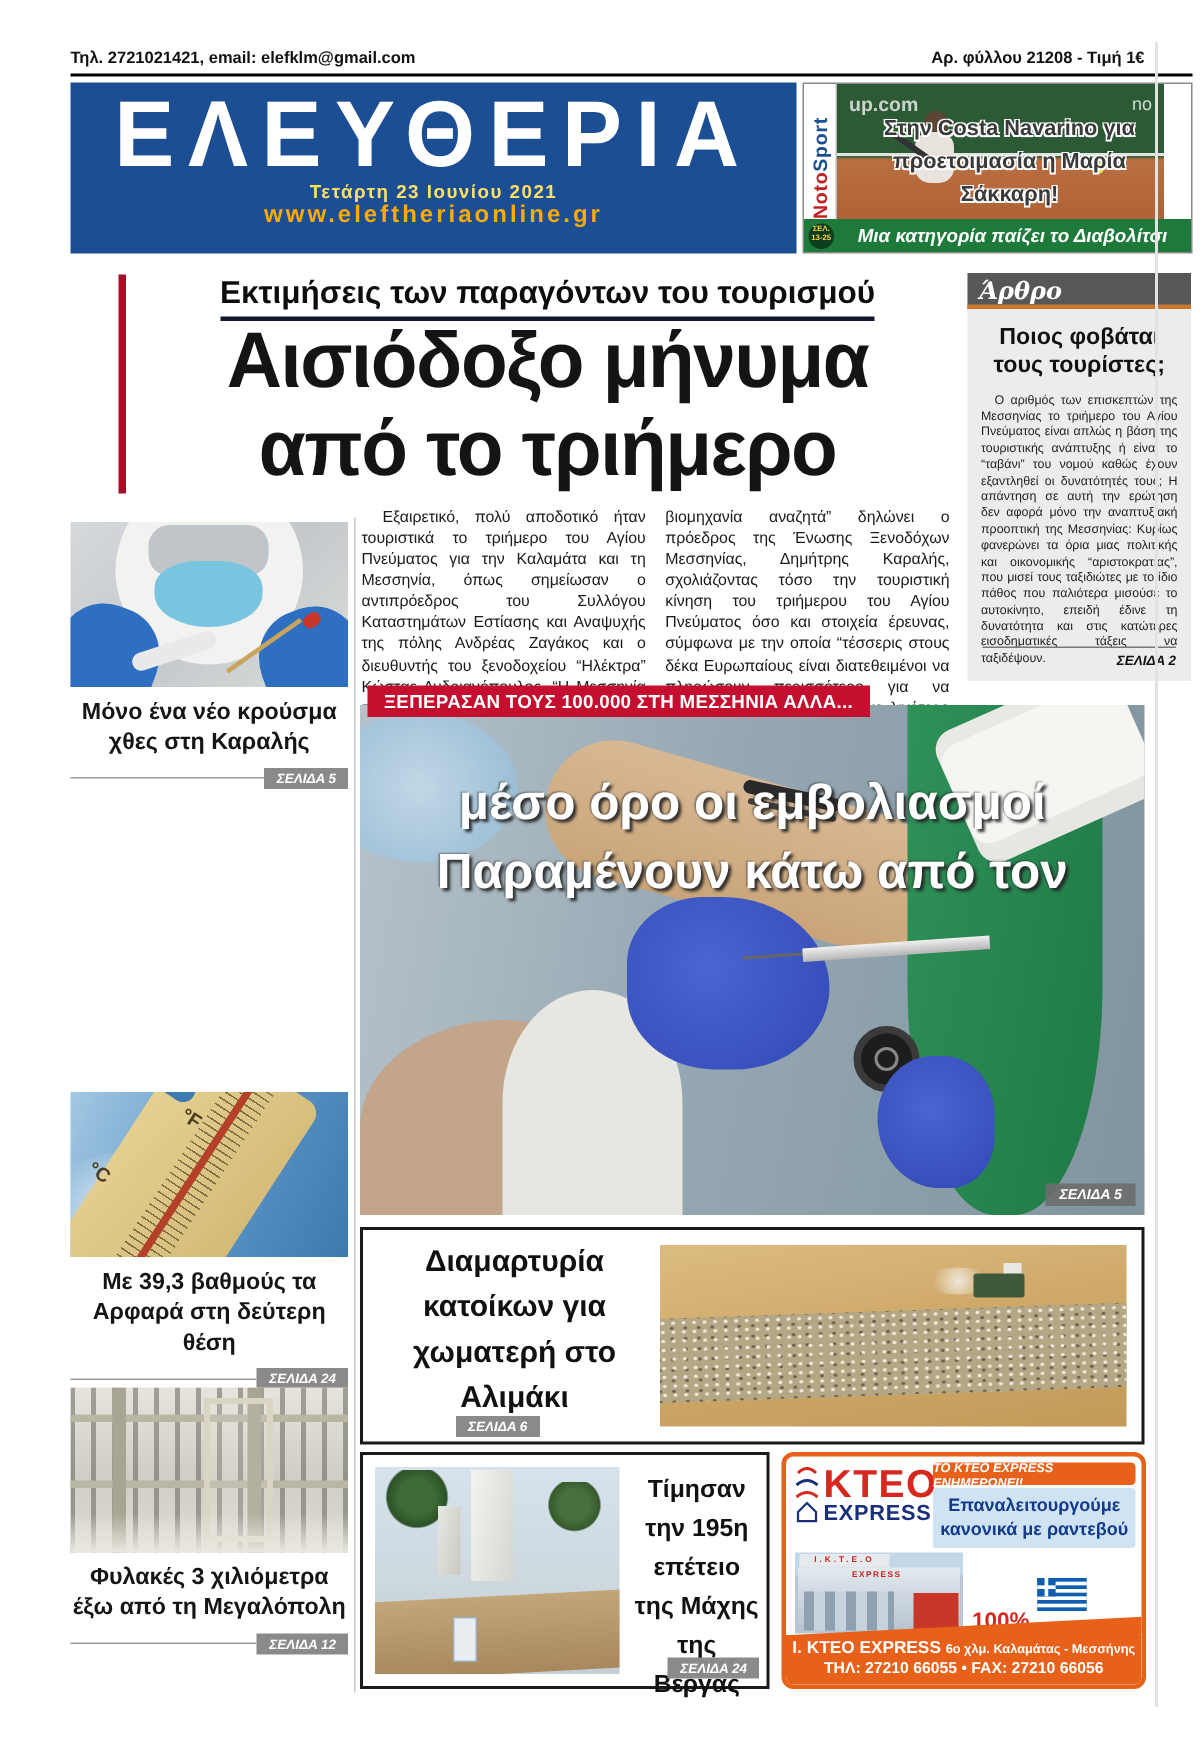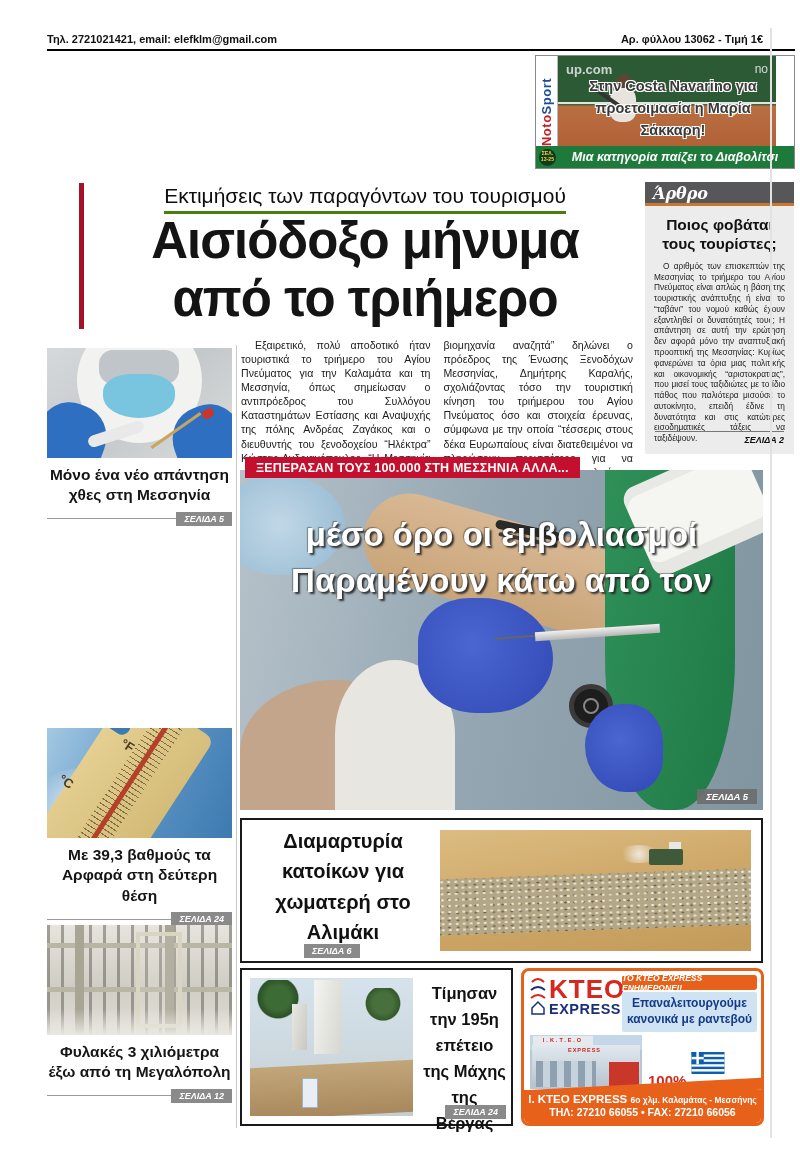--- a/index.html
+++ b/index.html
@@ -43,22 +43,22 @@
                text-shadow:1px 1px 0 #fff,-1px -1px 0 #fff,1px -1px 0 #fff,-1px 1px 0 #fff; }
   .ns-footer { position:absolute; left:0; right:0; bottom:0; height:22px; background:#1e7a3a; display:flex; align-items:center; }
   .ns-badge  { margin-left:3px; width:17px; height:17px; border-radius:50%; background:#0b3d1e; color:#ffd23c;
                font-size:5.2px; font-weight:bold; display:flex; align-items:center; justify-content:center;
                text-align:center; line-height:1.15; flex:0 0 auto; }
   .ns-ftext  { flex:1; text-align:center; color:#fff; font-style:italic; font-weight:bold; font-size:12.5px; }
 
   
   #redbar { left:79px; top:183px; width:5px; height:146px; background:#a51126; }
   #kickerwrap { left:85px; top:184px; width:560px; text-align:center; }
-  .kicker { display:inline-block; font-size:21px; font-weight:400; color:#0d0d0d;
-            border-bottom:3px solid #4d7c0f; padding-bottom:3px; }
+  .kicker { display:inline-block; font-size:21px; font-weight:700; color:#0d0d0d;
+            border-bottom:3px solid #0f172a; padding-bottom:3px; }
   #headline { left:85px; top:212px; width:560px; text-align:center; font-size:51px; font-weight:900;
               line-height:1.12; letter-spacing:-1px; color:#141414; transform:scaleY(1.03); }
   #bodycols { left:241px; top:338px; width:392px; display:flex; gap:13px; }
   .bcol { flex:1; font-size:10.6px; line-height:1.33; text-align:justify; color:#1a1a1a; }
   .bcol.first { text-indent:14px; }
   .sq { display:inline-block; width:7px; height:7px; background:#c40f2e; margin:0 3px 0 5px; }
   .pref { font-weight:bold; }
 
   
   #arthro { left:645px; top:182px; width:149px; height:272px; background:#ececec; }
@@ -223,23 +223,28 @@
   .kt-f1 { font-size:11.5px; font-weight:900; line-height:1.25; }
   .kt-f1 .loc { font-size:8.5px; font-weight:bold; }
   .kt-f2 { font-size:10.5px; font-weight:800; }
 </style>
 </head>
 <body>
 
 <div class="page">
 
   <div class="abs" id="contact">Τηλ. 2721021421, email: elefklm@gmail.com</div>
-  <div class="abs" id="issue">Αρ. φύλλου 13062 -  Τιμή 1€</div>
+  <div class="abs" id="issue">Αρ. φύλλου 21208 -  Τιμή 1€</div>
   <div class="abs" id="toprule"></div>
 
+  <div class="abs" id="masthead">
+    <div class="mh-title">ελευθερια</div>
+    <div class="mh-date">Τετάρτη 23 Ιουνίου 2021</div>
+    <div class="mh-site">www.eleftheriaonline.gr</div>
+  </div>
 
   <div class="abs" id="notosport">
     <div class="ns-photo">
       <div class="ns-courtline"></div>
       <div class="ns-wall">up.com</div>
       <div class="ns-logo">no</div>
       <div class="tn-hair"></div>
       <div class="tn-body"></div>
       <div class="tn-racket"></div>
       <div class="tn-ball"></div>
@@ -305,21 +310,21 @@
     <div class="sb-ph ph-lab">
       <div class="lab-hood"></div>
       <div class="lab-visor"></div>
       <div class="lab-mask"></div>
       <div class="lab-glove-l"></div>
       <div class="lab-glove-r"></div>
       <div class="lab-tube"></div>
       <div class="lab-swab"></div>
       <div class="lab-swab-tip"></div>
     </div>
-    <div class="sb-cap">Μόνο ένα νέο απάντηση χθες στη Μεσσηνία</div>
+    <div class="sb-cap">Μόνο ένα νέο κρούσμα χθες στη Καραλής</div>
     <div class="bline">
         <div class="hr"></div>
         <span class="pbadge">ΣΕΛΙΔΑ 5</span>
       </div>
   </div>
 
 
   <div class="sb-item" id="sb3">
     <div class="sb-ph ph-thermo">
       <div class="t-glare"></div>

